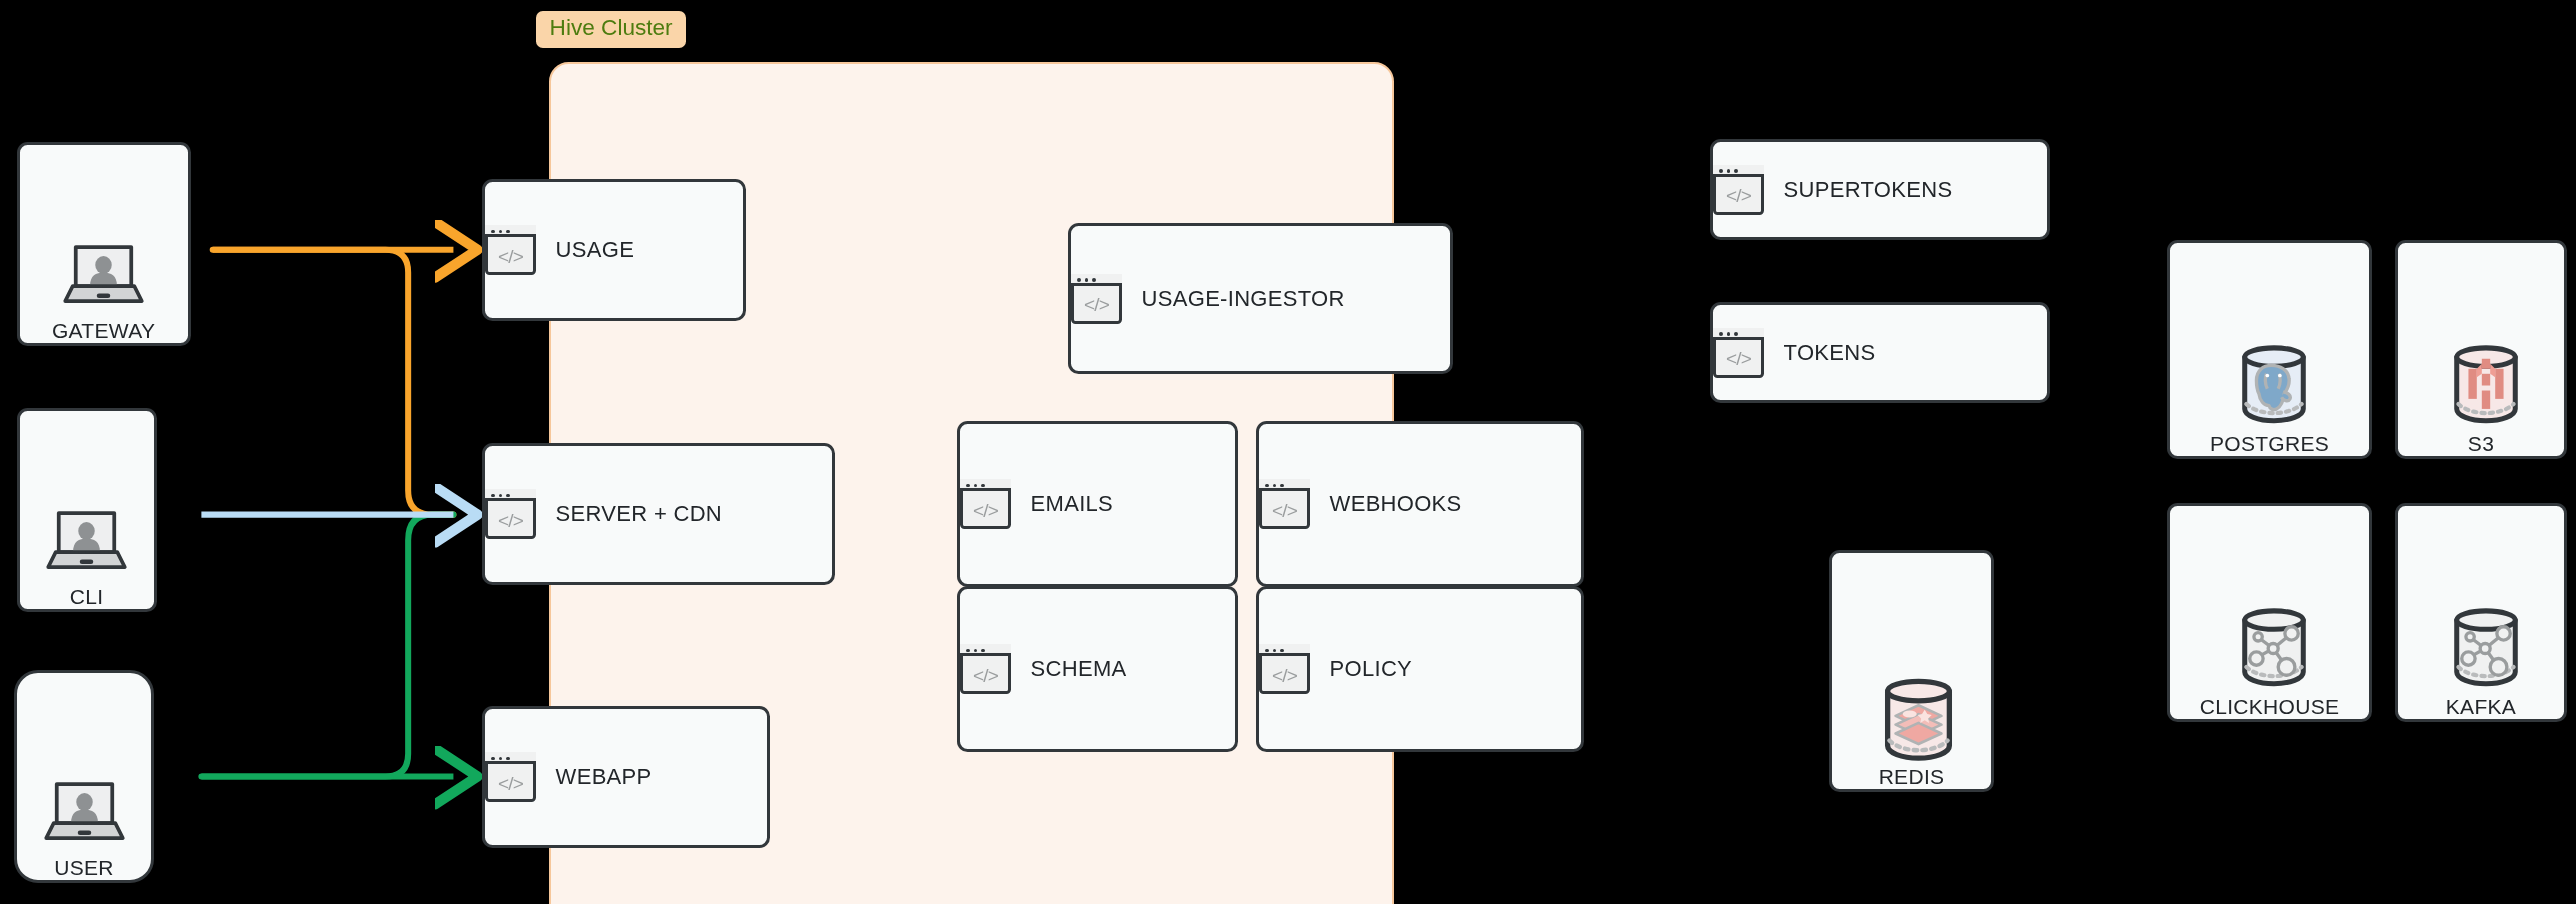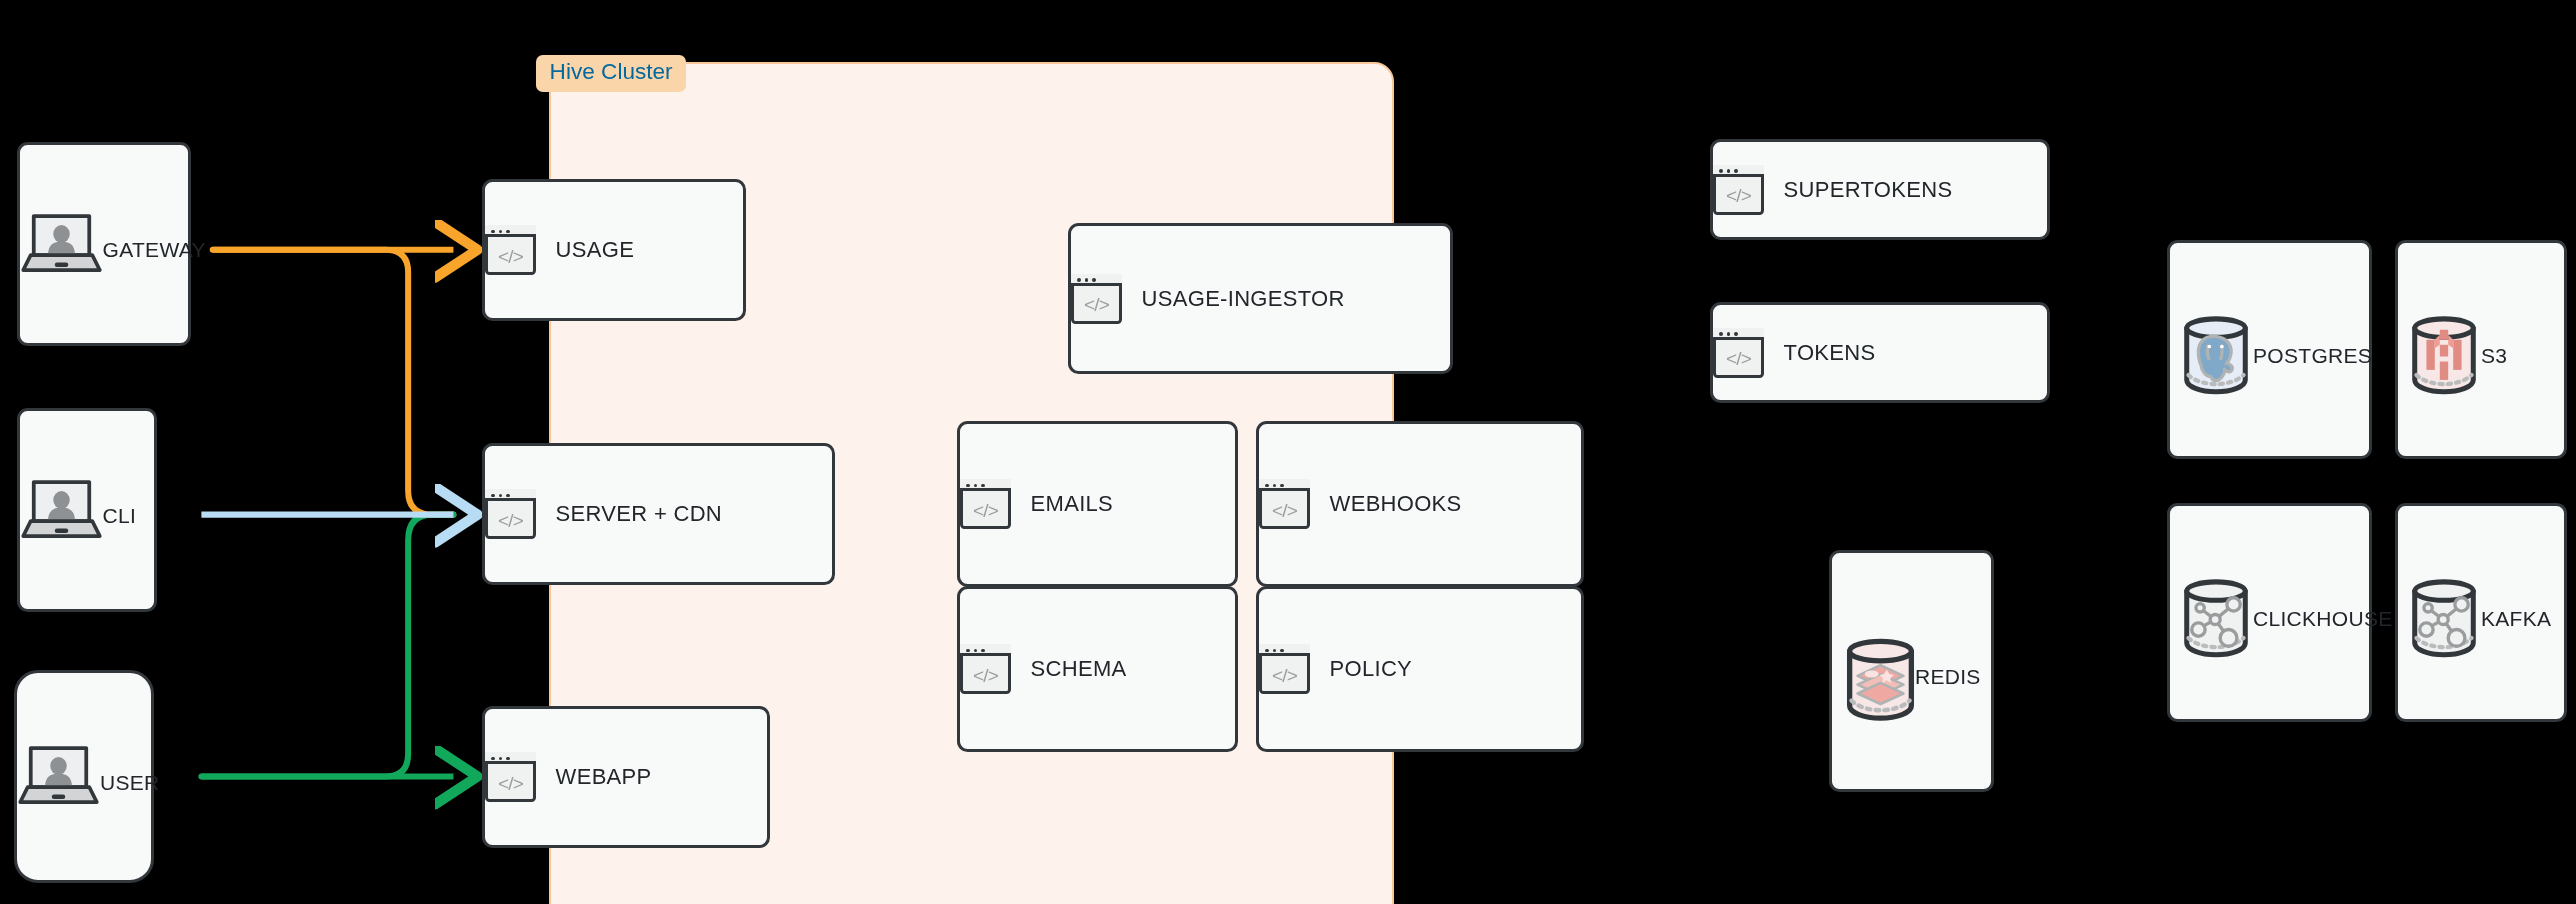--- a/index.html
+++ b/index.html
@@ -3,36 +3,36 @@
 <meta charset="utf-8">
 <style>
   html,body{margin:0;padding:0;background:#000;}
   body{width:2576px;height:904px;position:relative;overflow:hidden;
        font-family:"Liberation Sans","DejaVu Sans",sans-serif;}
   #stage{position:absolute;inset:0;width:2576px;height:904px;background:#000;}
 
   
   .cluster-panel{position:absolute;left:549px;top:62px;width:845px;height:898px;
       background:#fdf3ec;border:2.3px solid #f6c79b;border-radius:19.6px;box-sizing:border-box;}
-  .cluster-badge{position:absolute;left:536px;top:10.6px;background:#fad5a9;color:#0369a1;
+  .cluster-badge{position:absolute;left:536px;top:10.6px;background:#fad5a9;color:#4d7c0f;
       border-radius:6.8px;padding:6.8px 13.6px 8.3px 13.6px;font-size:22.6px;line-height:1;
-      font-family:"Liberation Sans","DejaVu Sans",sans-serif;white-space:nowrap;z-index:40;margin-top:44px;}
+      font-family:"Liberation Sans","DejaVu Sans",sans-serif;white-space:nowrap;z-index:40;}
 
   
   .node{position:absolute;background:#f8fafa;border:3.8px solid #32373b;border-radius:10.6px;
       box-sizing:border-box;z-index:20;}
   .node .lbl{position:absolute;color:#22262a;white-space:nowrap;
       letter-spacing:0.3px;}
 
   
   .svc{display:flex;align-items:center;}
   .svc .lbl{position:static;margin-left:19.6px;font-size:22px;}
 
   
-  .vnode{display:flex;flex-direction:row;align-items:center;justify-content:flex-start;}
+  .vnode{display:flex;flex-direction:column;align-items:center;justify-content:flex-end;}
   .vnode .lbl{position:static;margin-top:12px;font-size:21px;}
 
   
   .win{width:51px;height:50px;position:relative;flex:0 0 auto;}
   .win .frame{position:absolute;inset:0;border:3px solid #32373b;border-radius:4.5px;
       background:#f0f1f1;box-sizing:border-box;overflow:hidden;}
   .win .bar{position:absolute;left:0;right:0;top:0;height:12px;background:#f0f1f1;
       border-bottom:3px solid #32373b;box-sizing:border-box;}
   .win .dot{position:absolute;top:4.5px;width:3.8px;height:3.8px;border-radius:50%;background:#32373b;}
   .win .d1{left:6px;} .win .d2{left:13.6px;} .win .d3{left:21px;}

